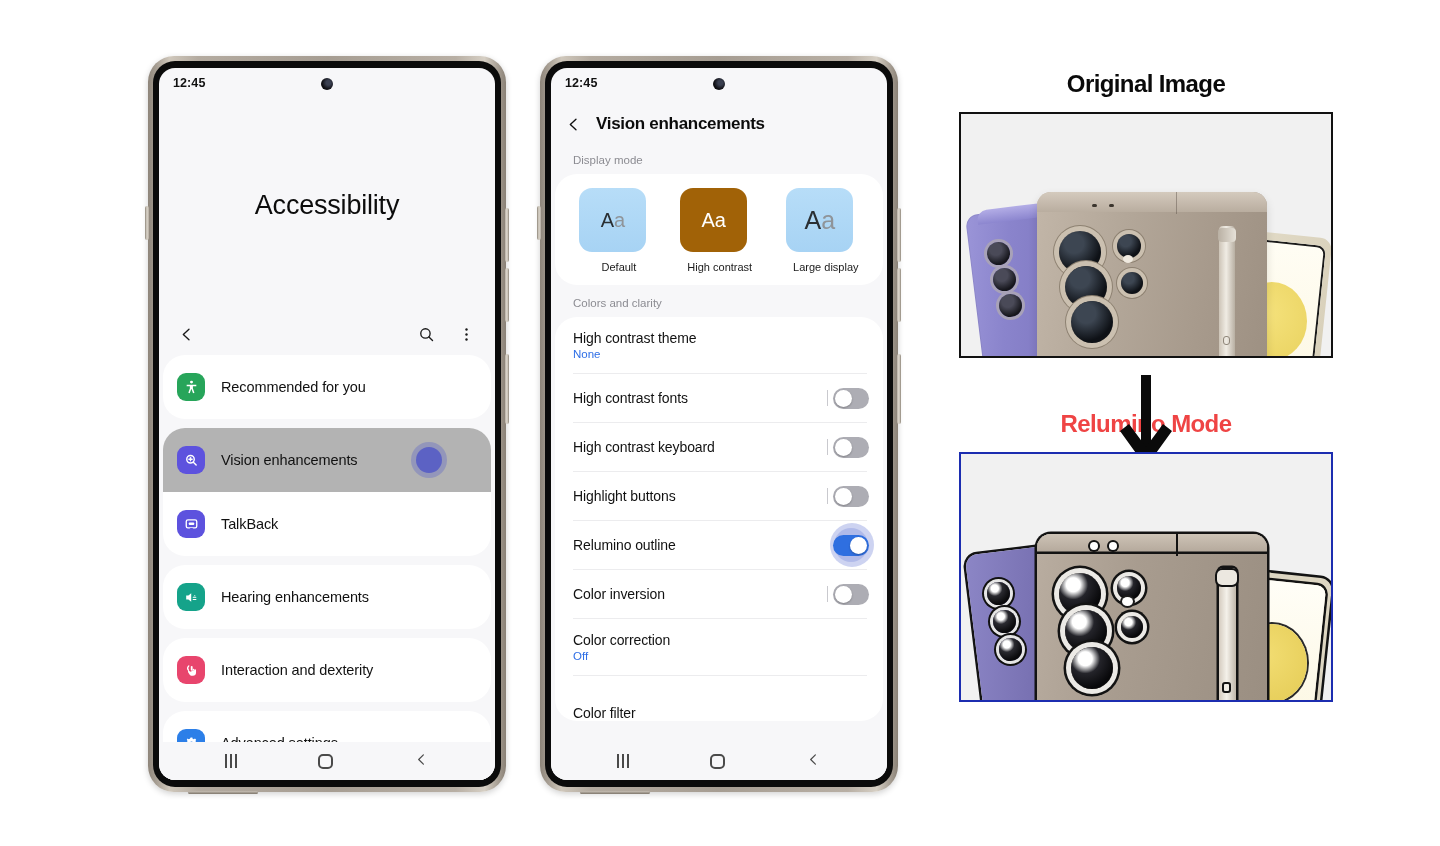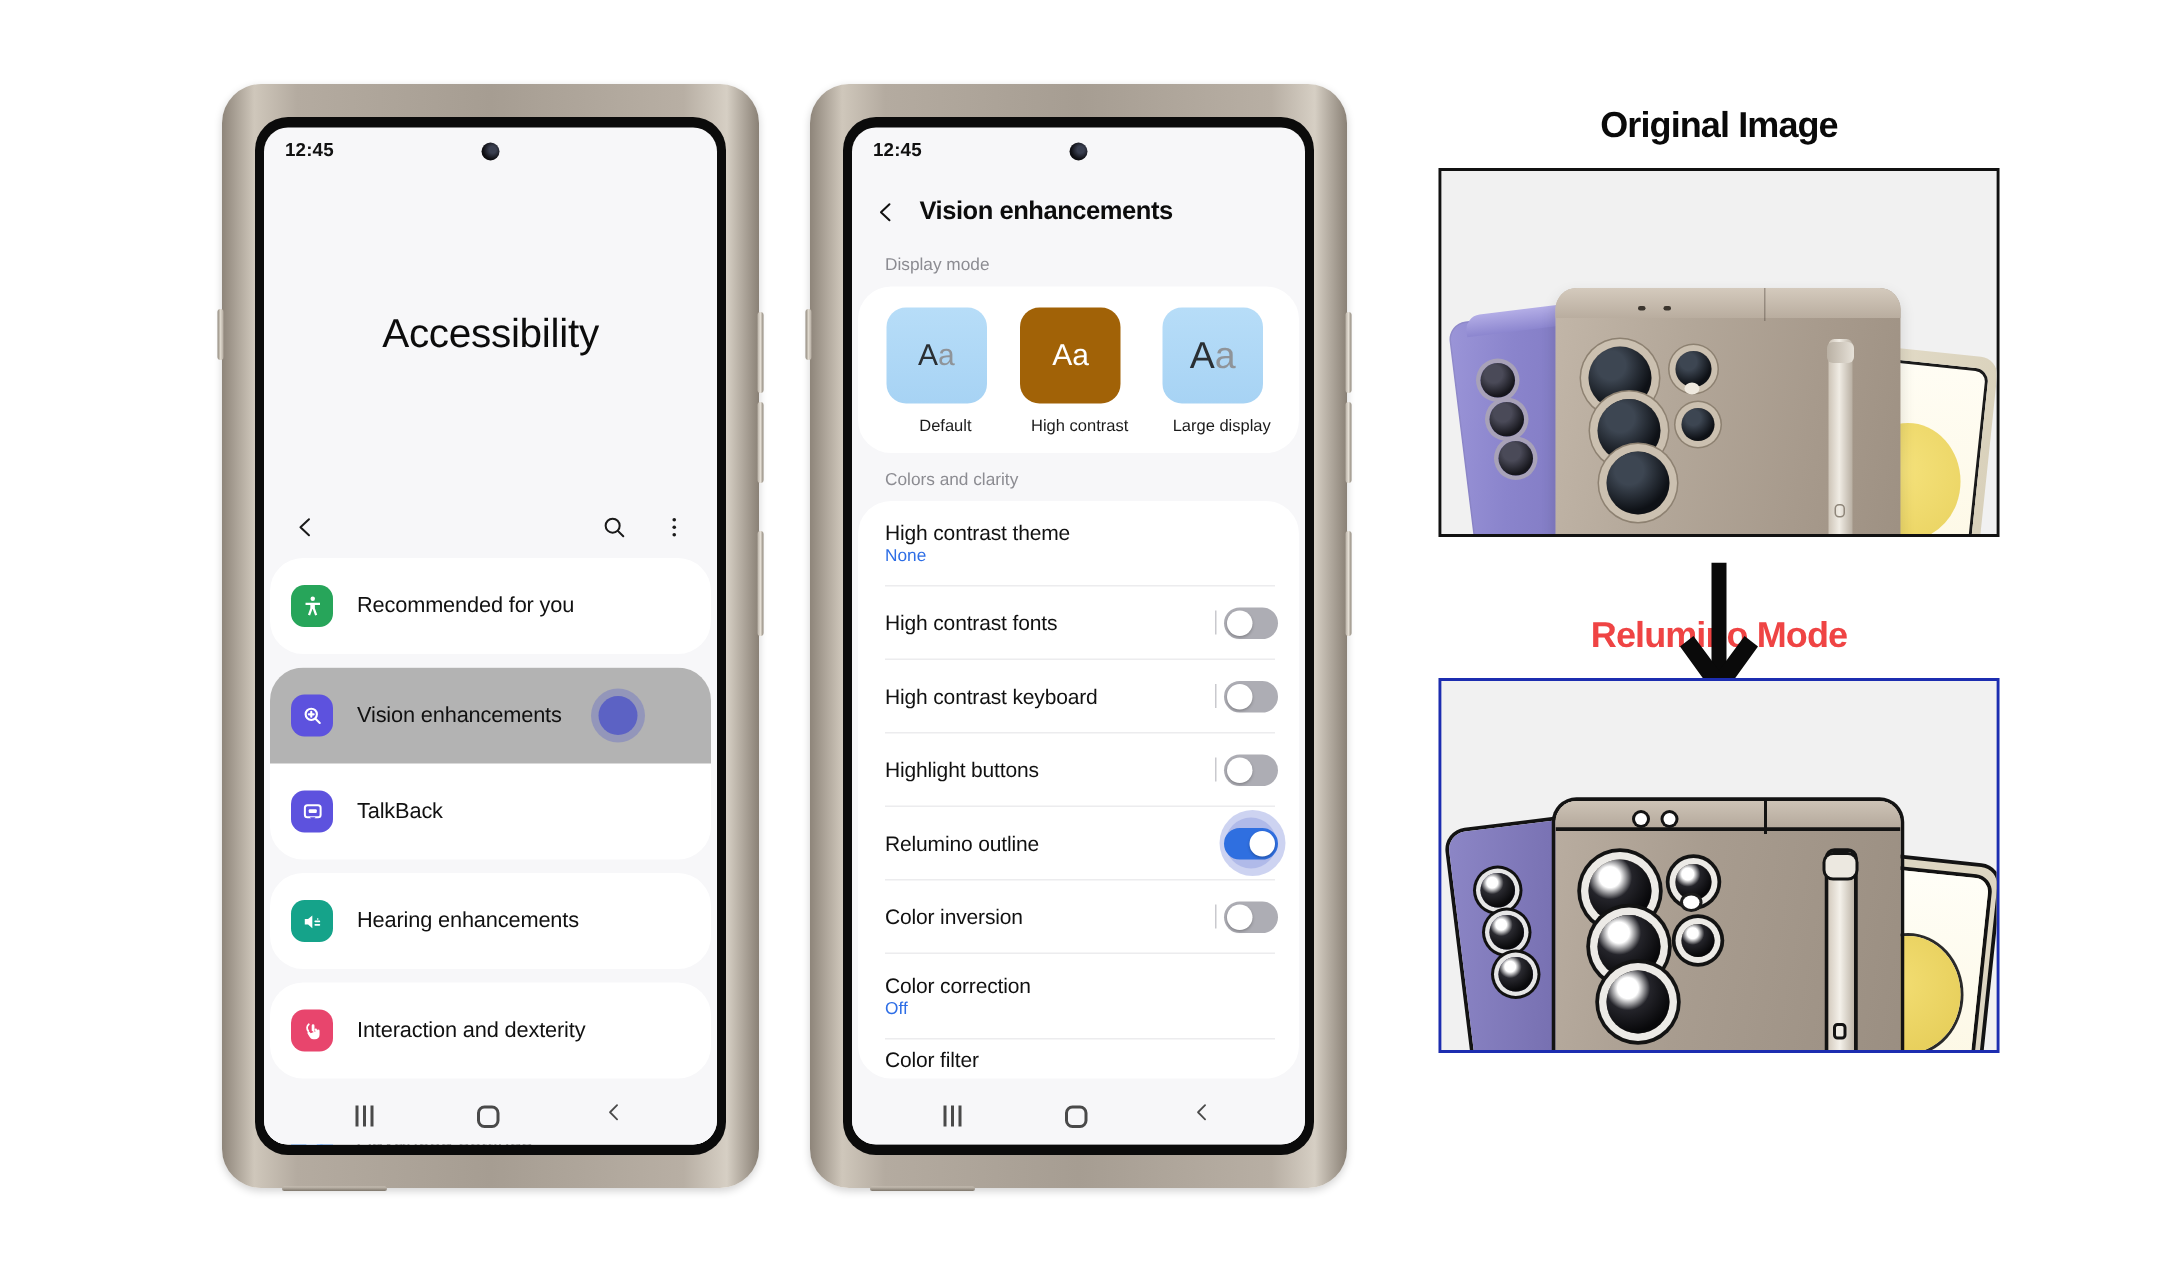--- a/index.html
+++ b/index.html
@@ -9,21 +9,21 @@
     font-family: "Liberation Sans", sans-serif;
     overflow: hidden;
   }
   .stage { position: relative; width: 1440px; height: 846px; }
 
   
   .phone {
     position: absolute;
     border-radius: 26px;
     background: linear-gradient(90deg,#8e857a 0%, #cfc7bb 6%, #b4aba0 14%, #a69d92 50%, #b8afa4 86%, #d6cfc4 94%, #8a8176 100%);
-    padding: 22px;
+    padding: 5px;
     box-shadow: 0 2px 6px rgba(0,0,0,.18);
   }
   .phone-inner {
     width: 100%; height: 100%;
     background: #0b0b0b;
     border-radius: 22px;
     padding: 7px 6px 7px 6px;
   }
   .screen {
     position: relative;
@@ -473,21 +473,21 @@
           <div class="sdiv"></div>
 
           <div class="srow tall">
             <div class="row-col">
               <div class="srow-label">Color correction</div>
               <div class="srow-sub">Off</div>
             </div>
           </div>
           <div class="sdiv"></div>
 
-          <div class="srow" style="height:26px;align-items:center;">
+          <div class="srow" style="height:26px;align-items:flex-end;margin-top:19px;">
             <div class="srow-label">Color filter</div>
           </div>
 
         </div>
 
         <div class="navbar">
           <div class="nav-recents">
               <i></i>
               <i></i>
               <i></i>

